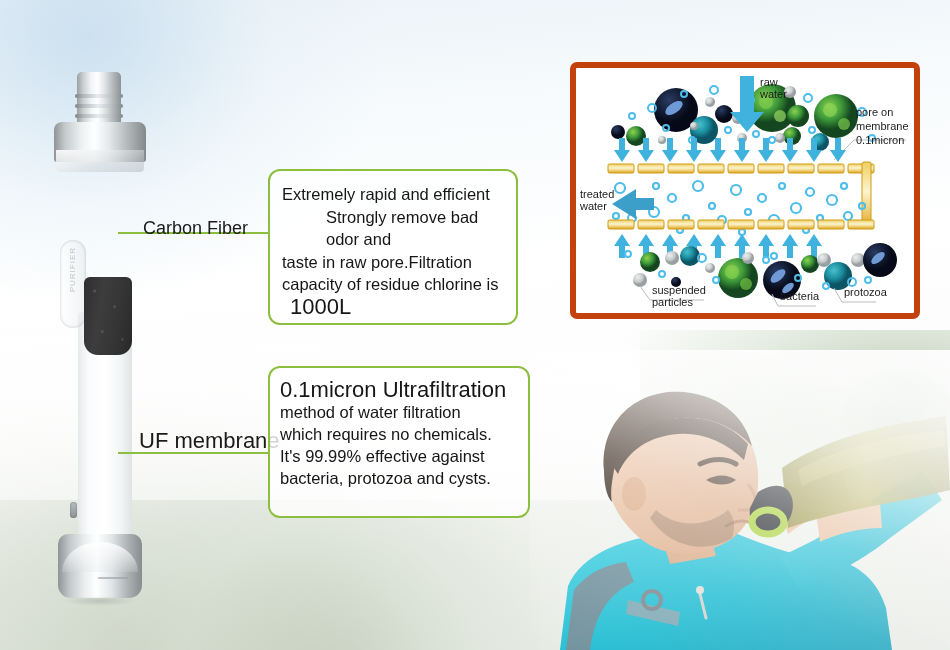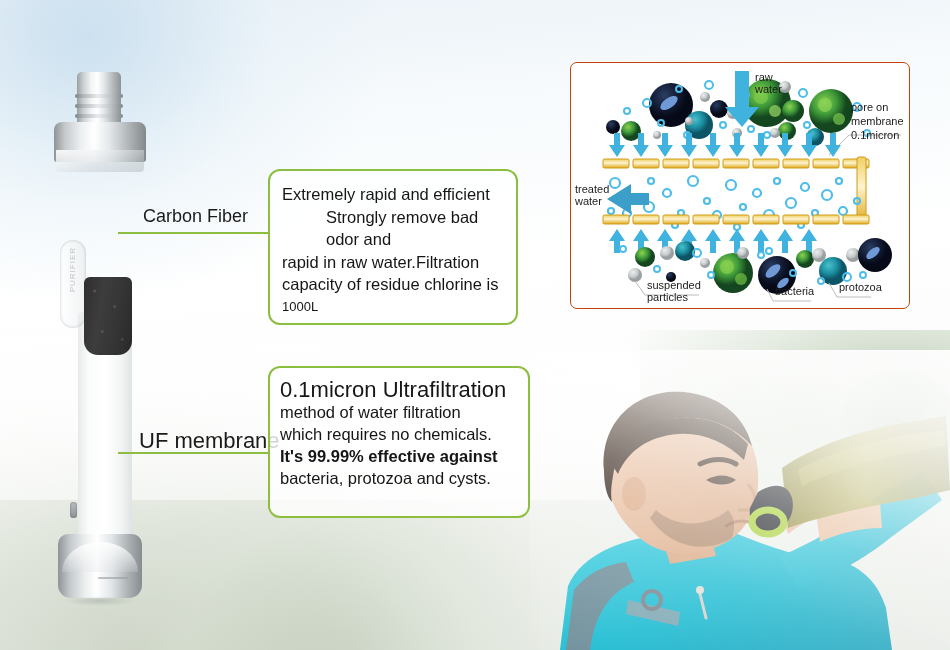--- a/index.html
+++ b/index.html
@@ -73,21 +73,21 @@
   .leader{position:absolute;height:2px;background:#8cbe3f;}
   .callout-label{position:absolute;color:#1b1b1b;white-space:nowrap;}
 
   
   .callout{position:absolute;border:2px solid #8cbe3f;border-radius:12px;
     background:rgba(255,255,255,.80);box-sizing:border-box;}
   .callout p{margin:0;color:#161616;}
 
   
   #diagram{position:absolute;left:570px;top:62px;width:338px;height:245px;
-    border:1px solid #c2410c;border-radius:7px;background:rgba(255,255,255,.93);
+    border:6px solid #c2410c;border-radius:7px;background:rgba(255,255,255,.93);
     overflow:hidden;}
   #diagram svg{display:block;}
 </style>
 </head>
 <body>
 
 <div id="stage">
 
   <div class="bg-base"></div>
   <div class="bg-haze-left"></div>
@@ -194,38 +194,38 @@
     </div>
     <div class="p-carbon"></div>
     <div class="p-slot"></div>
     <div class="p-base"></div>
     <div class="p-base-arc"></div>
     <div class="p-base-line"></div>
     <div class="p-shadow"></div>
   </div>
 
   <div class="leader" style="left:118px;top:232px;width:152px;"></div>
-  <div class="callout-label" style="left:143px;top:206px;font-size:18px;">Carbon Fiber</div>
+  <div class="callout-label" style="left:143px;top:218px;font-size:18px;">Carbon Fiber</div>
 
   <div class="callout" style="left:268px;top:169px;width:250px;height:156px;padding:12px 10px 16px 12px;">
     <p style="font-size:16.5px;line-height:22.5px;">Extremely rapid and efficient</p>
     <p style="font-size:16.5px;line-height:22.5px;margin-left:44px;">Strongly remove bad odor and</p>
-    <p style="font-size:16.5px;line-height:22.5px;">rapid in raw water.Filtration</p>
+    <p style="font-size:16.5px;line-height:22.5px;">taste in raw pore.Filtration</p>
     <p style="font-size:16.5px;line-height:22.5px;">capacity of residue chlorine is</p>
-    <p style="font-size:13px;line-height:22.5px;">1000L</p>
+    <p style="font-size:22px;line-height:22.5px;margin-left:8px;">1000L</p>
   </div>
 
   <div class="leader" style="left:118px;top:452px;width:152px;"></div>
   <div class="callout-label" style="left:139px;top:428px;font-size:22px;">UF membrane</div>
 
   <div class="callout" style="left:268px;top:366px;width:262px;height:152px;padding:11px 10px 0 10px;">
     <p style="font-size:22px;line-height:22px;">0.1micron Ultrafiltration</p>
     <p style="font-size:16.5px;line-height:22px;">method of water filtration</p>
     <p style="font-size:16.5px;line-height:22px;">which requires no chemicals.</p>
-    <p style="font-size:16.5px;line-height:22px;font-weight:bold;">It's 99.99% effective against</p>
+    <p style="font-size:16.5px;line-height:22px;">It's 99.99% effective against</p>
     <p style="font-size:16.5px;line-height:22px;">bacteria, protozoa and cysts.</p>
   </div>
 
   <div id="diagram">
     <svg width="338" height="245" viewBox="0 0 338 245">
       <defs>
         <linearGradient id="barG" x1="0" y1="0" x2="0" y2="1">
           <stop offset="0%" stop-color="#f0cf63"></stop>
             <stop offset="45%" stop-color="#fdf4cf"></stop>
           <stop offset="100%" stop-color="#e0a81f"></stop>

